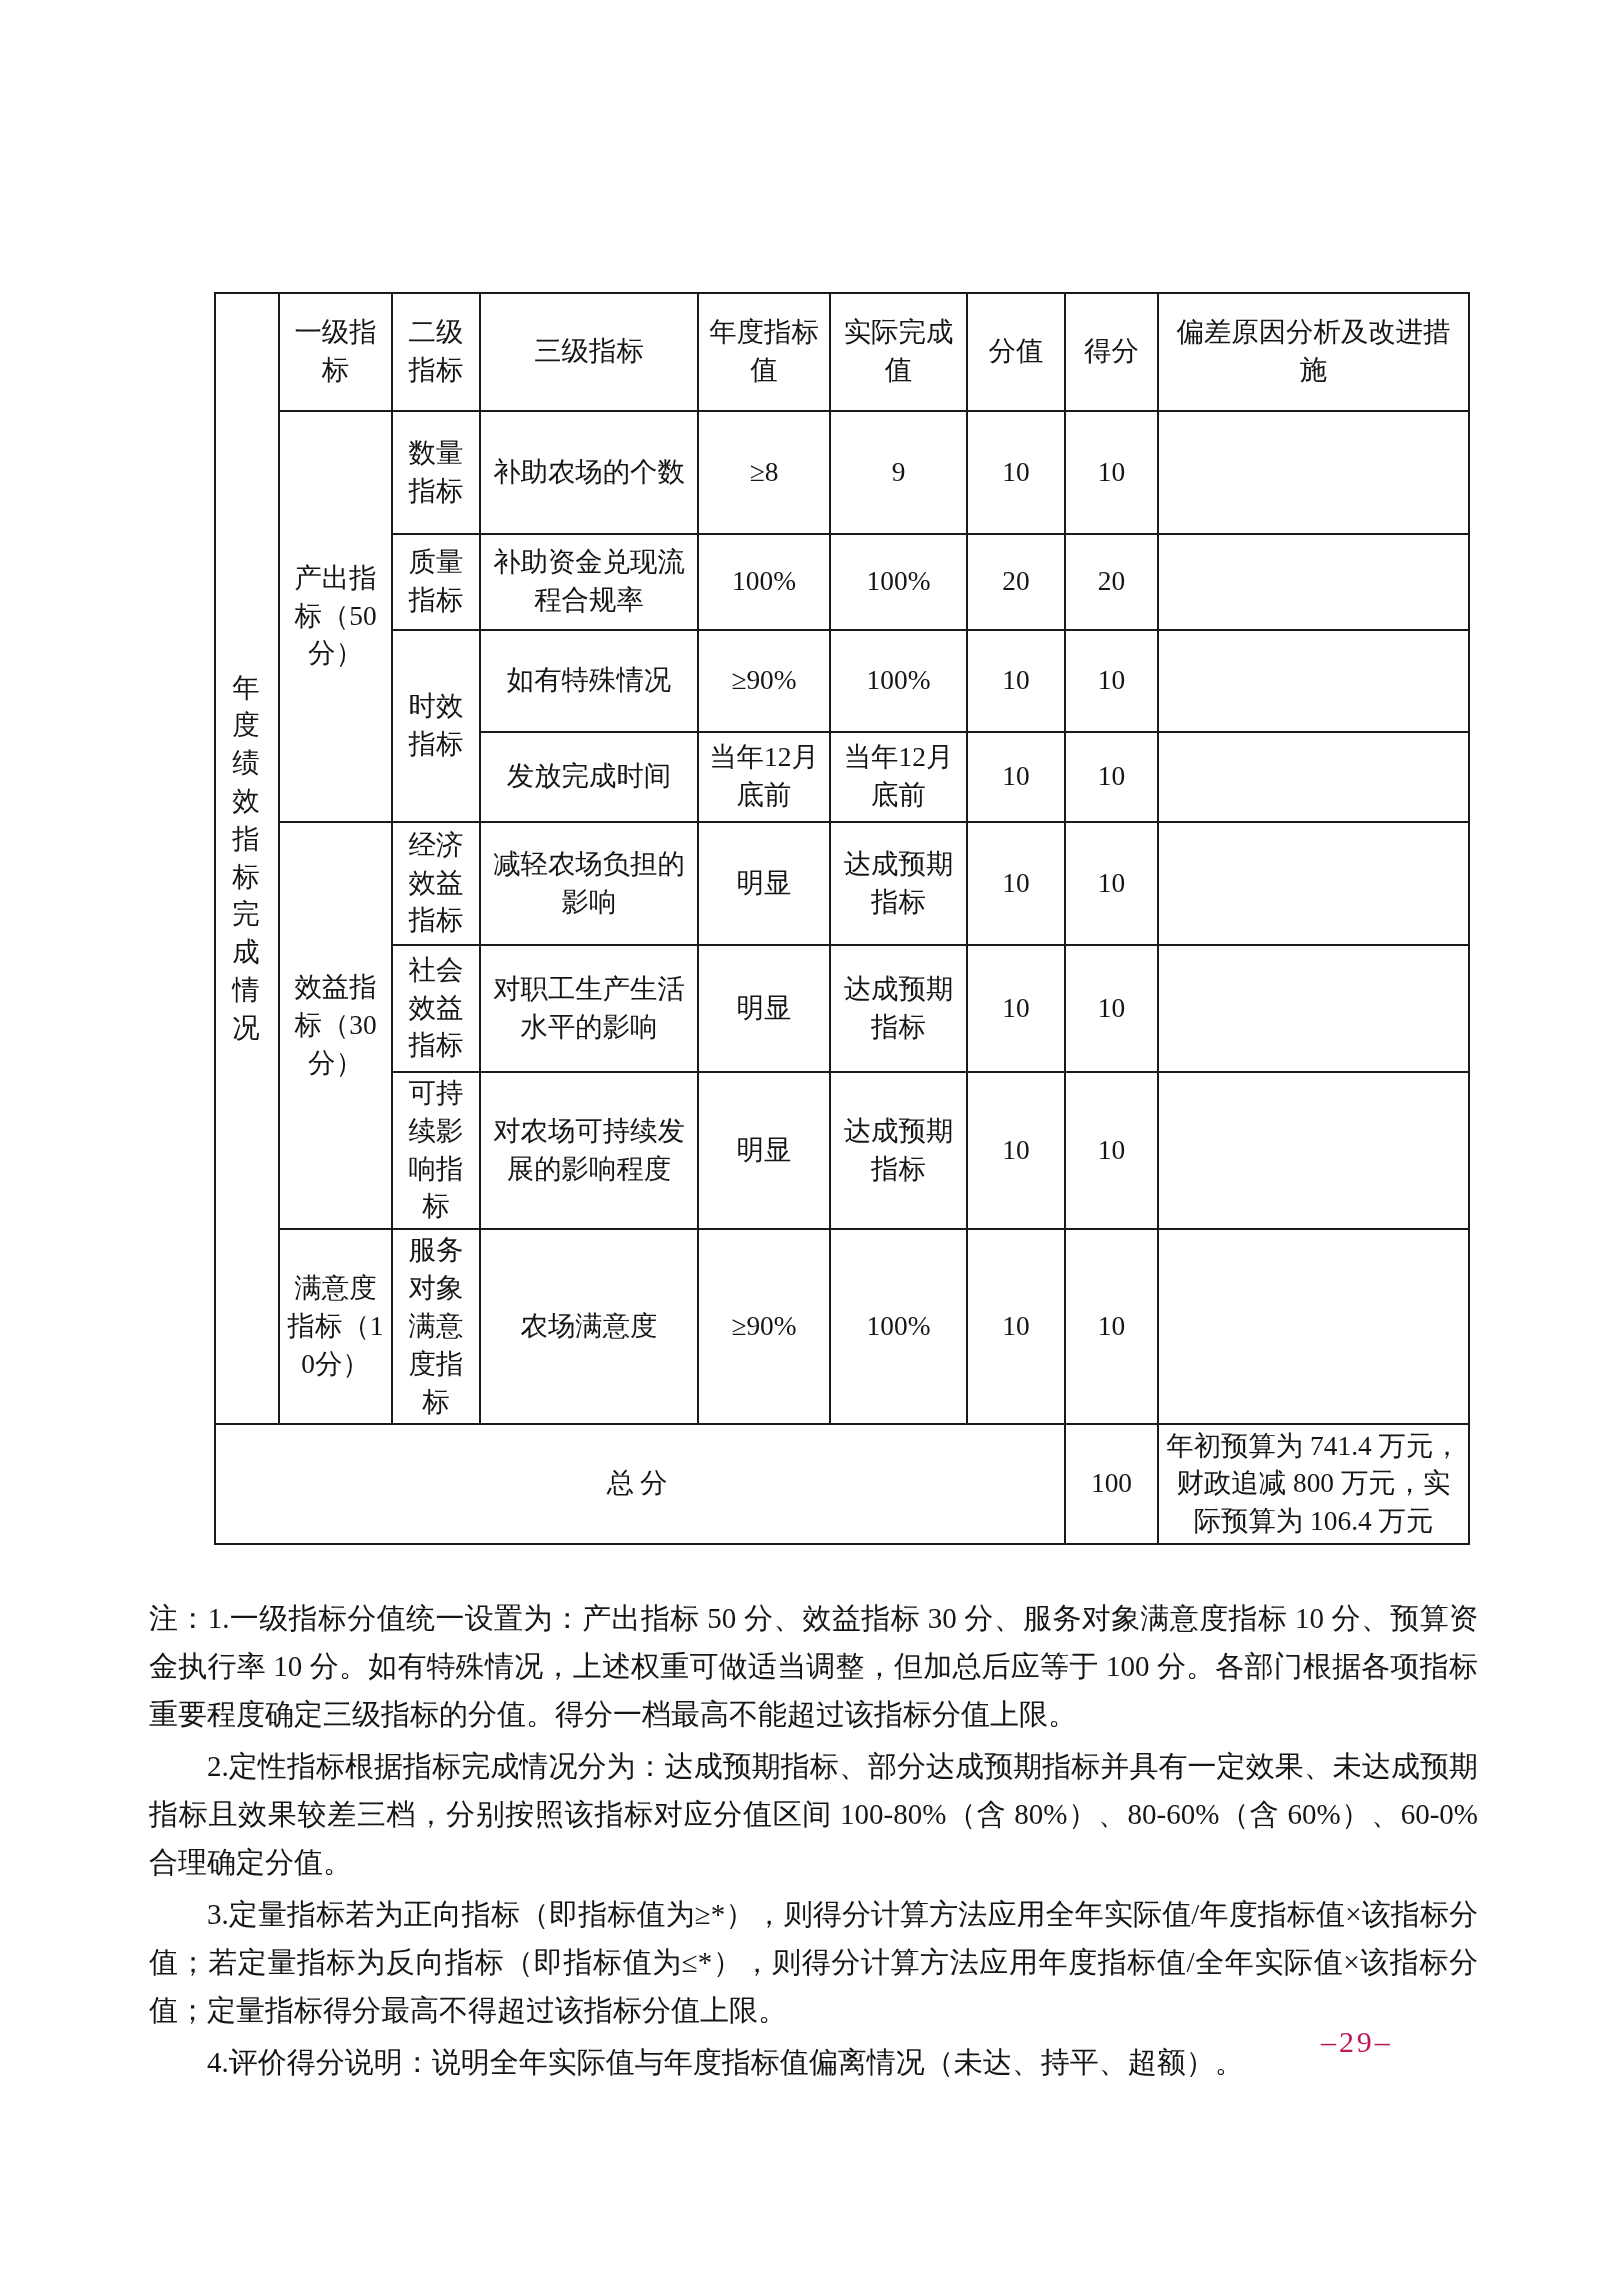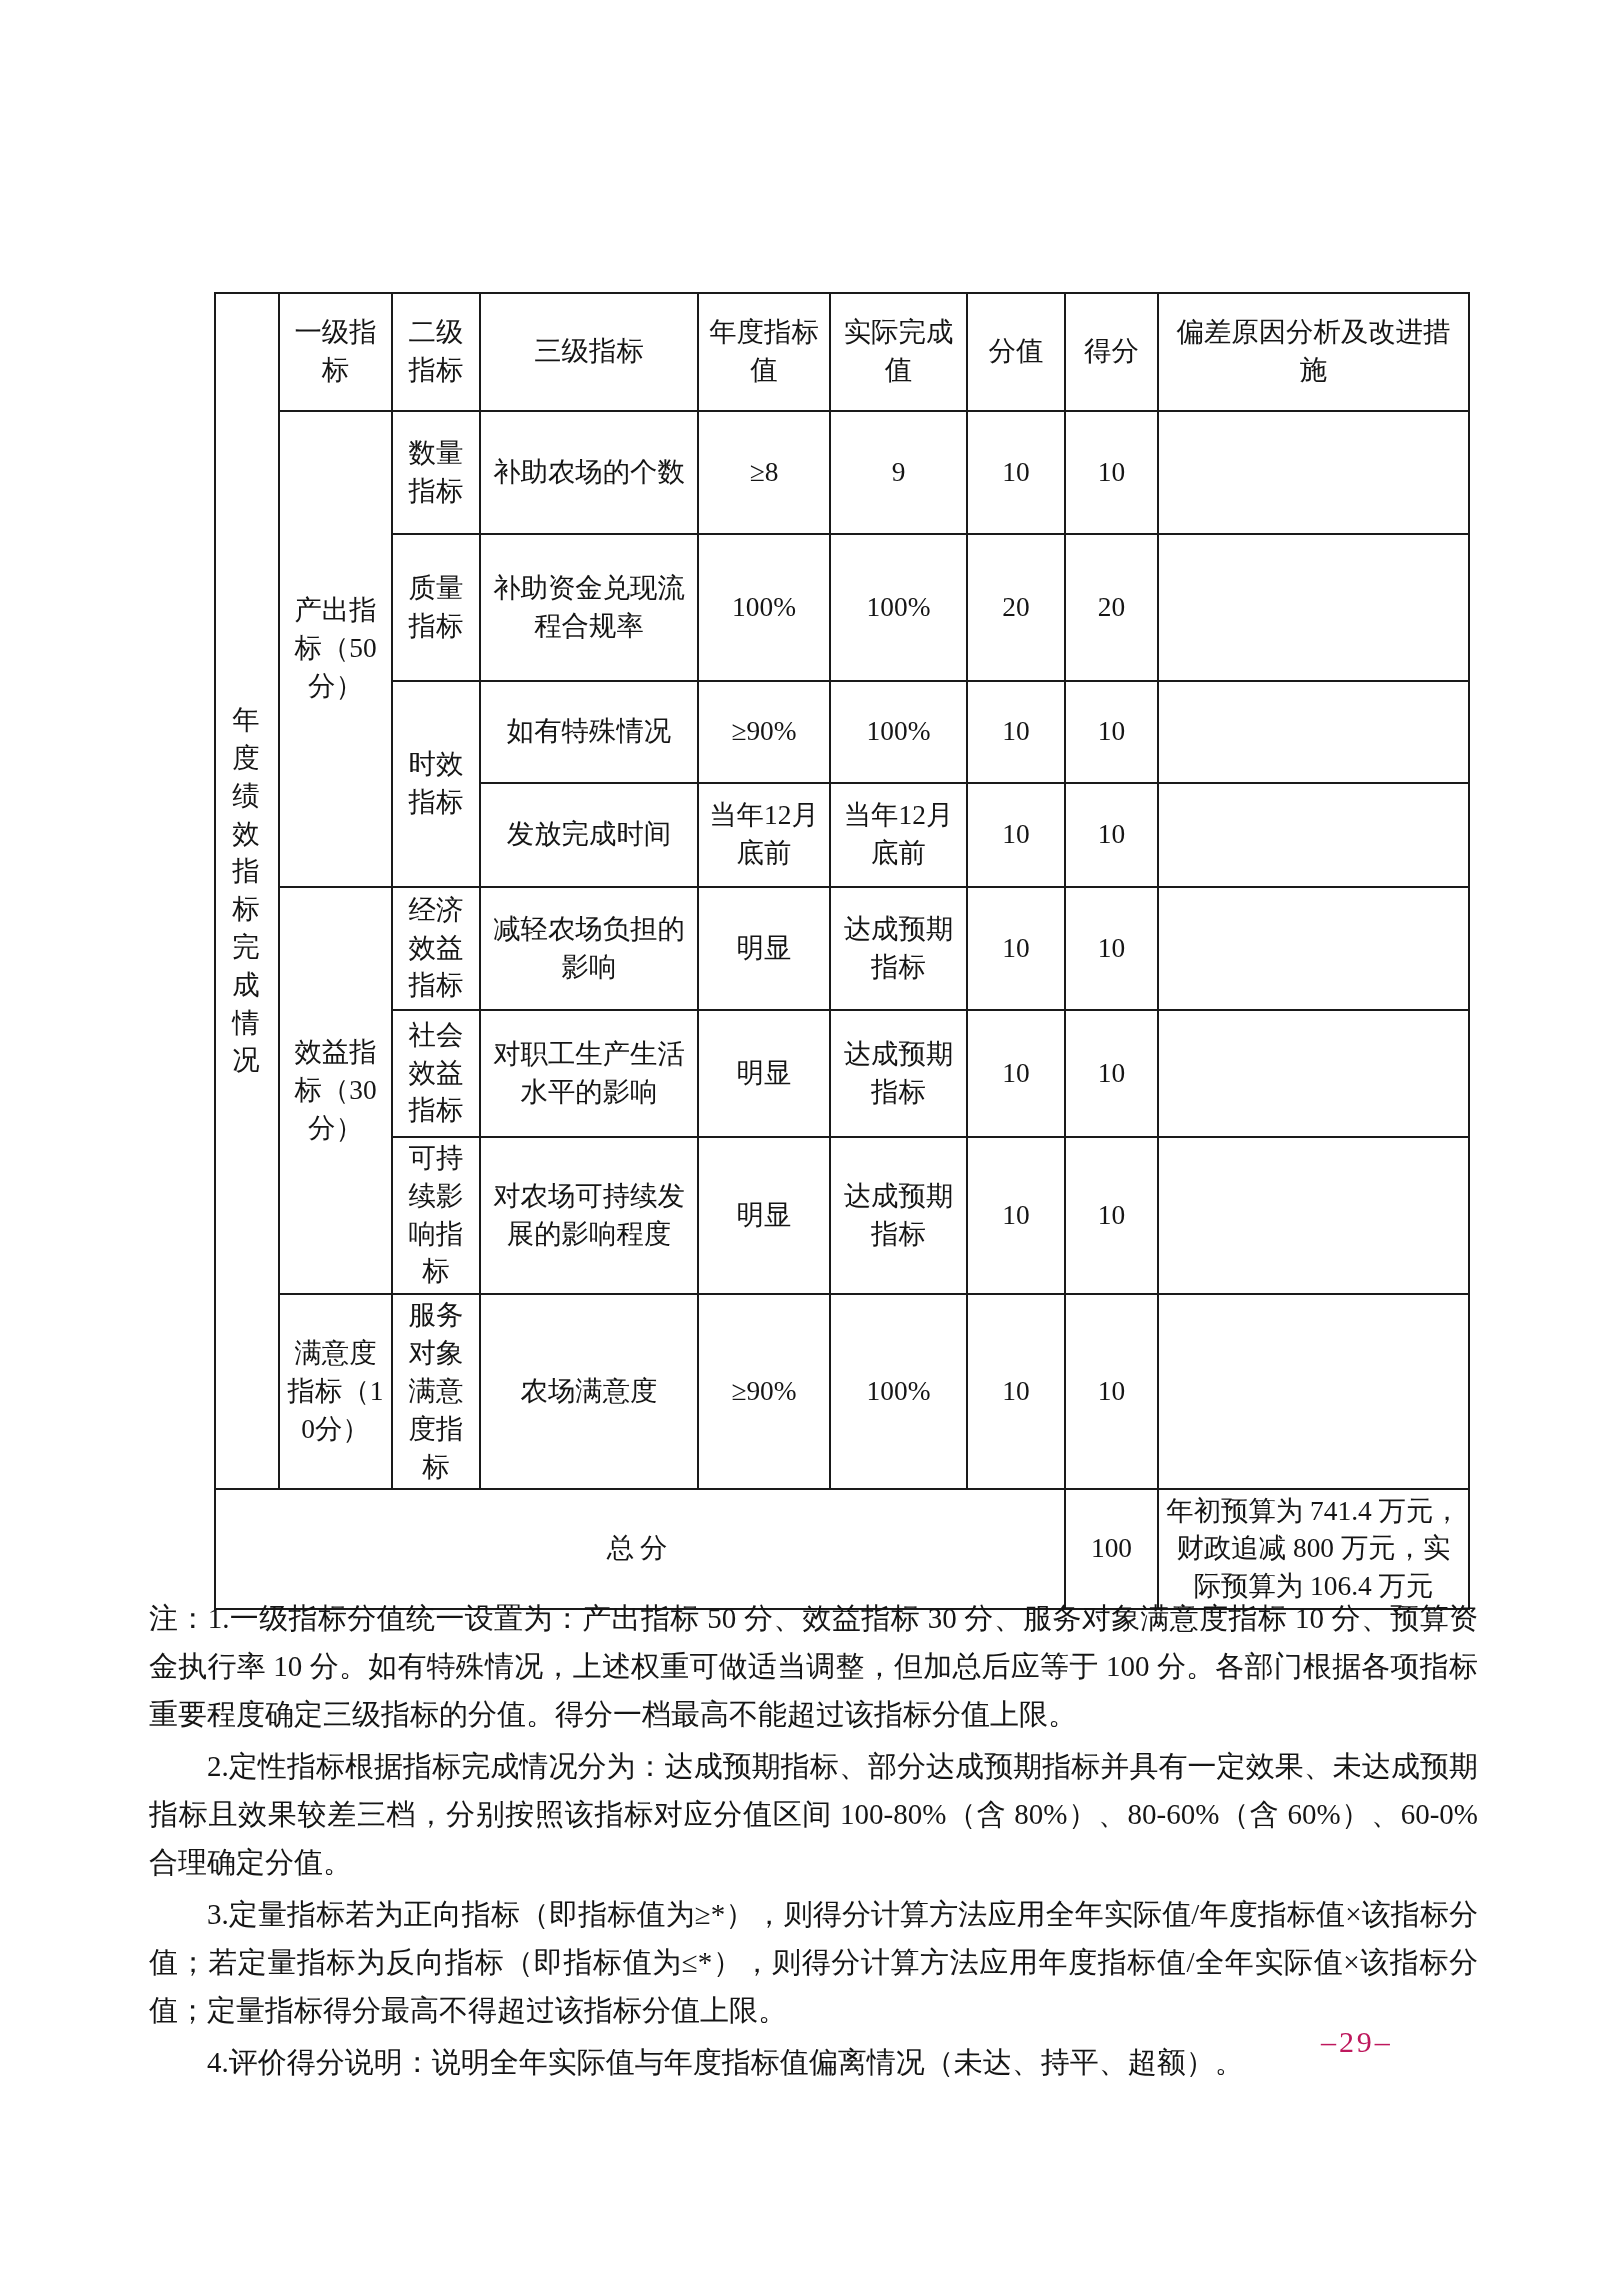--- a/index.html
+++ b/index.html
@@ -109,41 +109,41 @@
         <td class="lvl1-cell" rowspan="4">产出指标（50分）</td>
         <td class="lvl2-cell">数量指标</td>
         <td>补助农场的个数</td>
         <td>≥8</td>
         <td>9</td>
         <td>10</td>
         <td>10</td>
         <td class="dev-cell"></td>
       </tr>
 
-      <tr style="height:147px">
+      <tr style="height:96px">
         <td class="lvl2-cell">质量指标</td>
         <td>补助资金兑现流程合规率</td>
         <td>100%</td>
         <td>100%</td>
         <td>20</td>
         <td>20</td>
         <td class="dev-cell"></td>
       </tr>
 
       <tr style="height:102px">
         <td class="lvl2-cell" rowspan="2">时效指标</td>
         <td>如有特殊情况</td>
         <td>≥90%</td>
         <td>100%</td>
         <td>10</td>
         <td>10</td>
         <td class="dev-cell"></td>
       </tr>
 
-      <tr style="height:104px">
+      <tr style="height:90px">
         <td>发放完成时间</td>
         <td>当年12月底前</td>
         <td>当年12月底前</td>
         <td>10</td>
         <td>10</td>
         <td class="dev-cell"></td>
       </tr>
 
       <tr style="height:123px">
         <td class="lvl1-cell" rowspan="3">效益指标（30分）</td>

